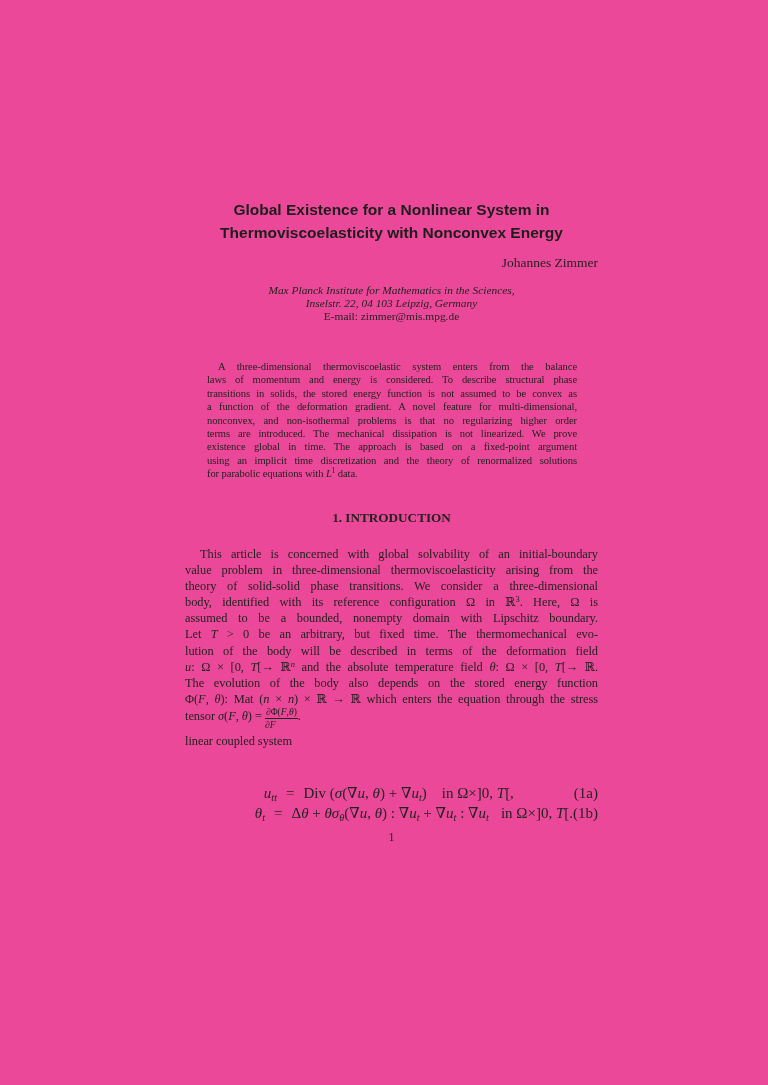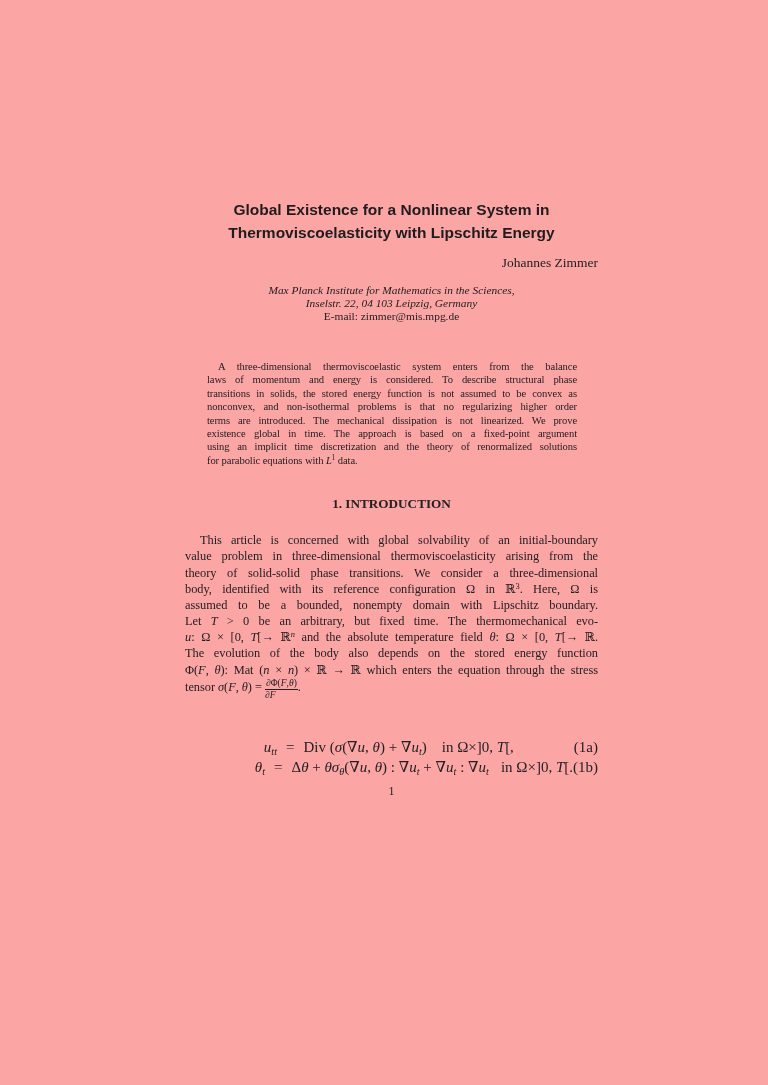--- a/index.html
+++ b/index.html
@@ -1,17 +1,17 @@
 <!DOCTYPE html>
 <html><head>
 <meta charset="utf-8">
 <style>
   html,body { margin:0; padding:0; background:#ffffff; }
   .page {
-    position:relative; width:768px; height:1085px; background:#fca5a5;
+    position:relative; width:768px; height:1085px; background:#ec4899;
     font-family:"Liberation Serif","DejaVu Serif",serif; color:#222;
     overflow:hidden;
   }
   .content { position:absolute; left:185px; top:0; width:413px; }
 
   .title-block { margin-top:198px; text-align:center;
     font-family:"Liberation Sans","DejaVu Sans",sans-serif;
     font-size:15.5px; font-weight:600; line-height:23px; color:#1d1d1d; }
 
   .author { margin-top:11px; text-align:right; font-size:13.5px; }
@@ -56,58 +56,61 @@
   .pagenum { margin-top:7px; text-align:center; font-size:12px; }
 </style>
 </head>
 <body>
 
 <div class="page">
   <div class="content">
 
     <div class="title-block">
       <div>Global Existence for a Nonlinear System in</div>
-      <div>Thermoviscoelasticity with Lipschitz Energy</div>
+      <div>Thermoviscoelasticity with Nonconvex Energy</div>
     </div>
 
     <div class="author">Johannes Zimmer</div>
 
     <div class="affil">
       <div class="it">Max Planck Institute for Mathematics in the Sciences,</div>
       <div class="it">Inselstr. 22, 04 103 Leipzig, Germany</div>
       <div>E-mail: zimmer@mis.mpg.de</div>
     </div>
 
     <div class="abstract">
         <div class="tline first">A three-dimensional thermoviscoelastic system enters from the balance</div>
         <div class="tline">laws of momentum and energy is considered. To describe structural phase</div>
         <div class="tline">transitions in solids, the stored energy function is not assumed to be convex as</div>
+        <div class="tline">a function of the deformation gradient. A novel feature for multi-dimensional,</div>
         <div class="tline">nonconvex, and non-isothermal problems is that no regularizing higher order</div>
         <div class="tline">terms are introduced. The mechanical dissipation is not linearized. We prove</div>
         <div class="tline">existence global in time. The approach is based on a fixed-point argument</div>
         <div class="tline">using an implicit time discretization and the theory of renormalized solutions</div>
         <div class="tline last">for parabolic equations with <i>L</i><sup>1</sup> data.</div>
       </div>
 
     <div class="sechead">1. INTRODUCTION</div>
 
     <div class="para para1">
         <div class="tline first">This article is concerned with global solvability of an initial-boundary</div>
         <div class="tline">value problem in three-dimensional thermoviscoelasticity arising from the</div>
         <div class="tline">theory of solid-solid phase transitions. We consider a three-dimensional</div>
         <div class="tline">body, identified with its reference configuration Ω in ℝ<sup>3</sup>. Here, Ω is</div>
         <div class="tline">assumed to be a bounded, nonempty domain with Lipschitz boundary.</div>
         <div class="tline">Let <i>T</i> &gt; 0 be an arbitrary, but fixed time. The thermomechanical evo-</div>
+        <div class="tline">lution of the body will be described in terms of the deformation field</div>
         <div class="tline"><i>u</i>: Ω × [0, <i>T</i>[→ ℝ<sup><i>n</i></sup> and the absolute temperature field <i>θ</i>: Ω × [0, <i>T</i>[→ ℝ.</div>
         <div class="tline">The evolution of the body also depends on the stored energy function</div>
         <div class="tline">Φ(<i>F</i>, <i>θ</i>): Mat (<i>n</i> × <i>n</i>) × ℝ → ℝ which enters the equation through the stress</div>
         <div class="tline last tall">tensor <i>σ</i>(<i>F</i>, <i>θ</i>) = <span class="frac"><span class="num">∂Φ(<i>F</i>,<i>θ</i>)</span><span class="den">∂<i>F</i></span></span>.</div>
       </div>
 
     <div class="para para2">
+        <div class="tline last">linear coupled system</div>
       </div>
 
     <div class="eqs">
       <div class="eqrow">
         <span class="eq-lhs"><i>u</i><sub><i>tt</i></sub></span>
         <span class="eq-rel">=</span>
         <span class="eq-rhs">Div (<i>σ</i>(∇<i>u</i>, <i>θ</i>) + ∇<i>u</i><sub><i>t</i></sub>)<span class="qd"></span>in Ω×]0, <i>T</i>[,</span>
         <span class="eq-tag">(1a)</span>
       </div>
       <div class="eqrow">

